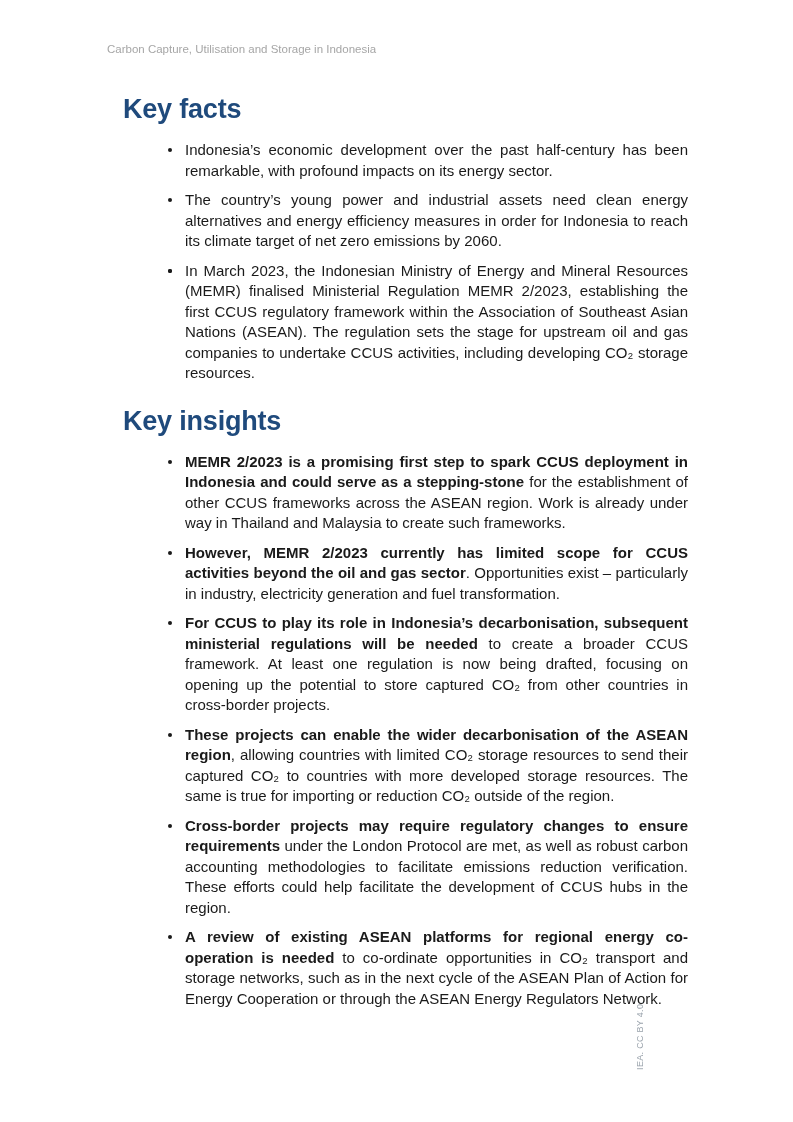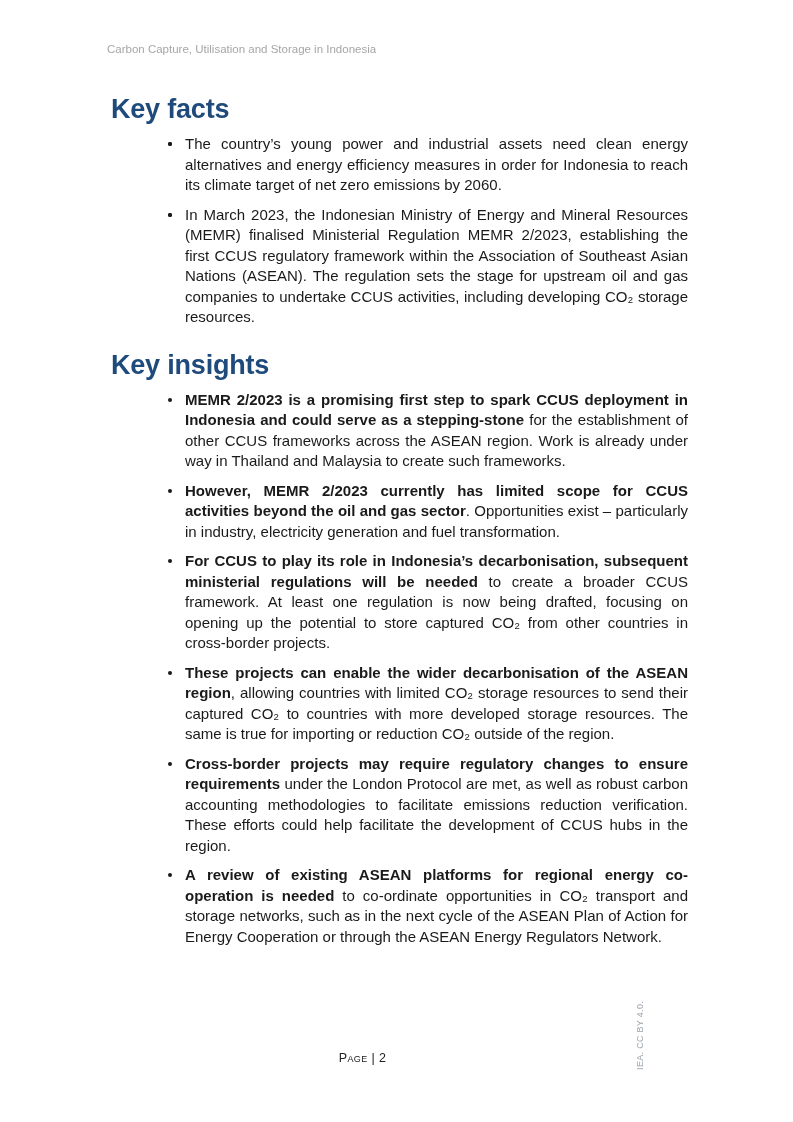--- a/index.html
+++ b/index.html
@@ -16,21 +16,21 @@
     left: 107px;
     top: 42px;
     width: 581px;
   }
   .doc-header {
     font-size: 11.5px;
     line-height: 15px;
     color: #A6A6A6;
   }
   .section-heading {
-    margin: 4px;
+    margin: 16px;
     font-size: 27px;
     line-height: 30px;
     font-weight: bold;
     color: #1F4A7C;
     letter-spacing: -0.2px;
   }
   .kf-heading { margin-top: 37px; }
   .ki-heading { margin-top: 22px; }
   ul.bullets {
     list-style: none;
@@ -89,20 +89,21 @@
 
     <div class="doc-header">
       <div>Carbon Capture, Utilisation and Storage in Indonesia</div>
     </div>
 
     <h1 class="section-heading kf-heading">Key facts</h1>
 
     <ul class="bullets">
       <li class="bullet">
         <span class="dot"></span>
+        <span>Indonesia’s economic development over the past half-century has been remarkable, with profound impacts on its energy sector.</span>
       </li>
       <li class="bullet">
         <span class="dot"></span>
         <span>The country’s young power and industrial assets need clean energy alternatives and energy efficiency measures in order for Indonesia to reach its climate target of net zero emissions by 2060.</span>
       </li>
       <li class="bullet">
         <span class="dot"></span>
       </li>
       <li class="bullet">
         <span class="dot"></span>
@@ -134,17 +135,16 @@
         <span class="b">Cross-border projects may require regulatory changes to ensure requirements</span><span> under the London Protocol are met, as well as robust carbon accounting methodologies to facilitate emissions reduction verification. These efforts could help facilitate the development of CCUS hubs in the region.</span>
       </li>
       <li class="bullet">
         <span class="dot"></span>
         <span class="b">A review of existing ASEAN platforms for regional energy co-operation is needed</span><span> to co-ordinate opportunities in CO₂ transport and storage networks, such as in the next cycle of the ASEAN Plan of Action for Energy Cooperation or through the ASEAN Energy Regulators Network.</span>
       </li>
     </ul>
 
   </div>
 
-  <div class="page-footer">Page | 2</div>
 
   <div class="credit-vertical">IEA. CC BY 4.0.</div>
 
 </div>
 
 </body></html>

